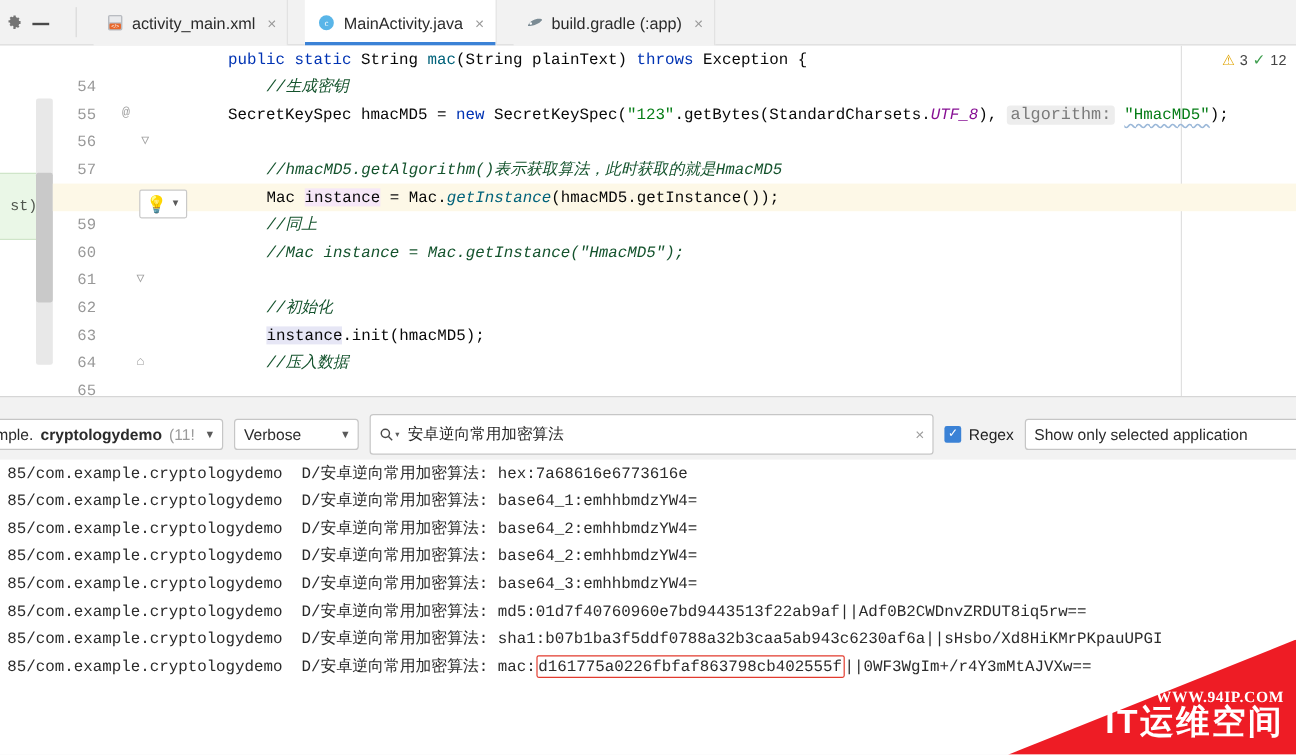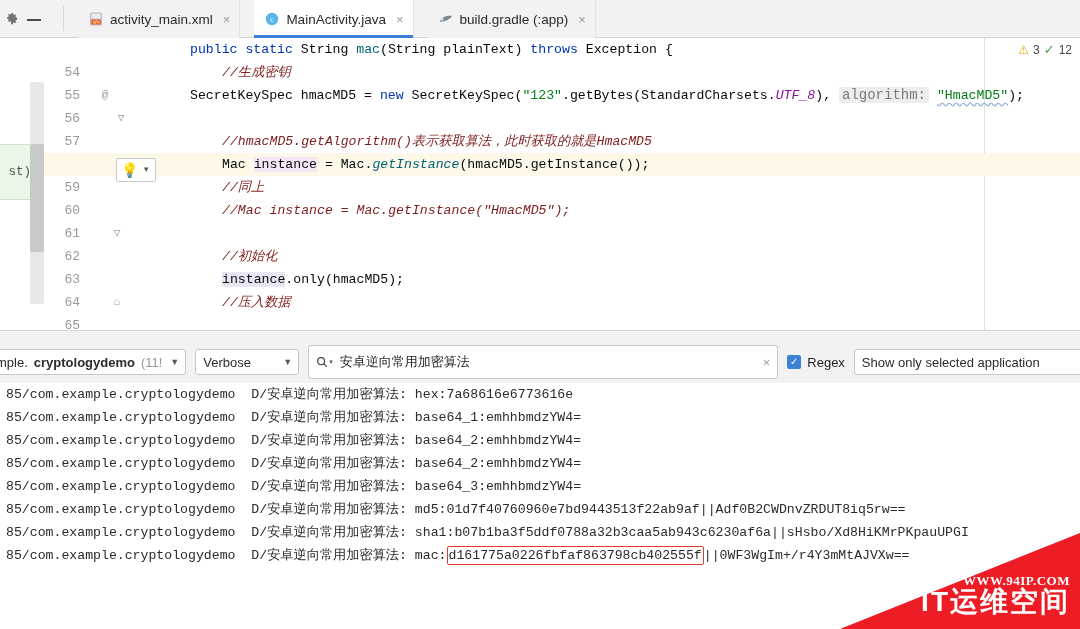--- a/index.html
+++ b/index.html
@@ -63,21 +63,21 @@
   .cline.hl { background:#fdf8e7; }
   .lnum {
     position:absolute; left:0; width:36px; text-align:right;
     color:#999999; font-size:13px; font-family:"Liberation Mono", monospace;
   }
   .gmark { position:absolute; left:44px; width:14px; text-align:center; color:#a0a0a0; font-size:11px; }
   .ctext { position:absolute; left:146px; top:0; white-space:pre; }
 
   .kw { color:#0033b3; }
   .str { color:#067d17; }
-  .cmt { color:#7f1d1d; font-style:italic; }
+  .cmt { color:#14532d; font-style:italic; }
   .fn { color:#00627a; }
   .fld { color:#871094; font-style:italic; }
   .hintchip {
     background:#ededed; color:#7a7a7a; border-radius:3px;
     padding:0 3px; font-size:14px;
   }
   .varhl { background:#f6e7f7; }
   .varhl2 { background:#e6e6f5; }
   .wavy { text-decoration: underline; text-decoration-style: wavy; text-decoration-color:#9bb8d8; text-underline-offset:3px;}
 
@@ -272,21 +272,21 @@
       </div>
 
       <div class="cline">
         <span class="lnum">63</span>
         <span class="gmark" style="left:66px">⌂</span>
         <span class="ctext" style="left:178px"><span class="cmt">//初始化</span></span>
       </div>
 
       <div class="cline">
         <span class="lnum">64</span>
-        <span class="ctext" style="left:178px"><span class="varhl2">instance</span><span>.only(hmacMD5);</span></span>
+        <span class="ctext" style="left:178px"><span class="varhl2">instance</span><span>.init(hmacMD5);</span></span>
       </div>
 
       <div class="cline">
         <span class="lnum">65</span>
         <span class="ctext" style="left:178px"><span class="cmt">//压入数据</span></span>
       </div>
     </div>
 
     <div class="bulb">
       <span class="b1">💡</span>

